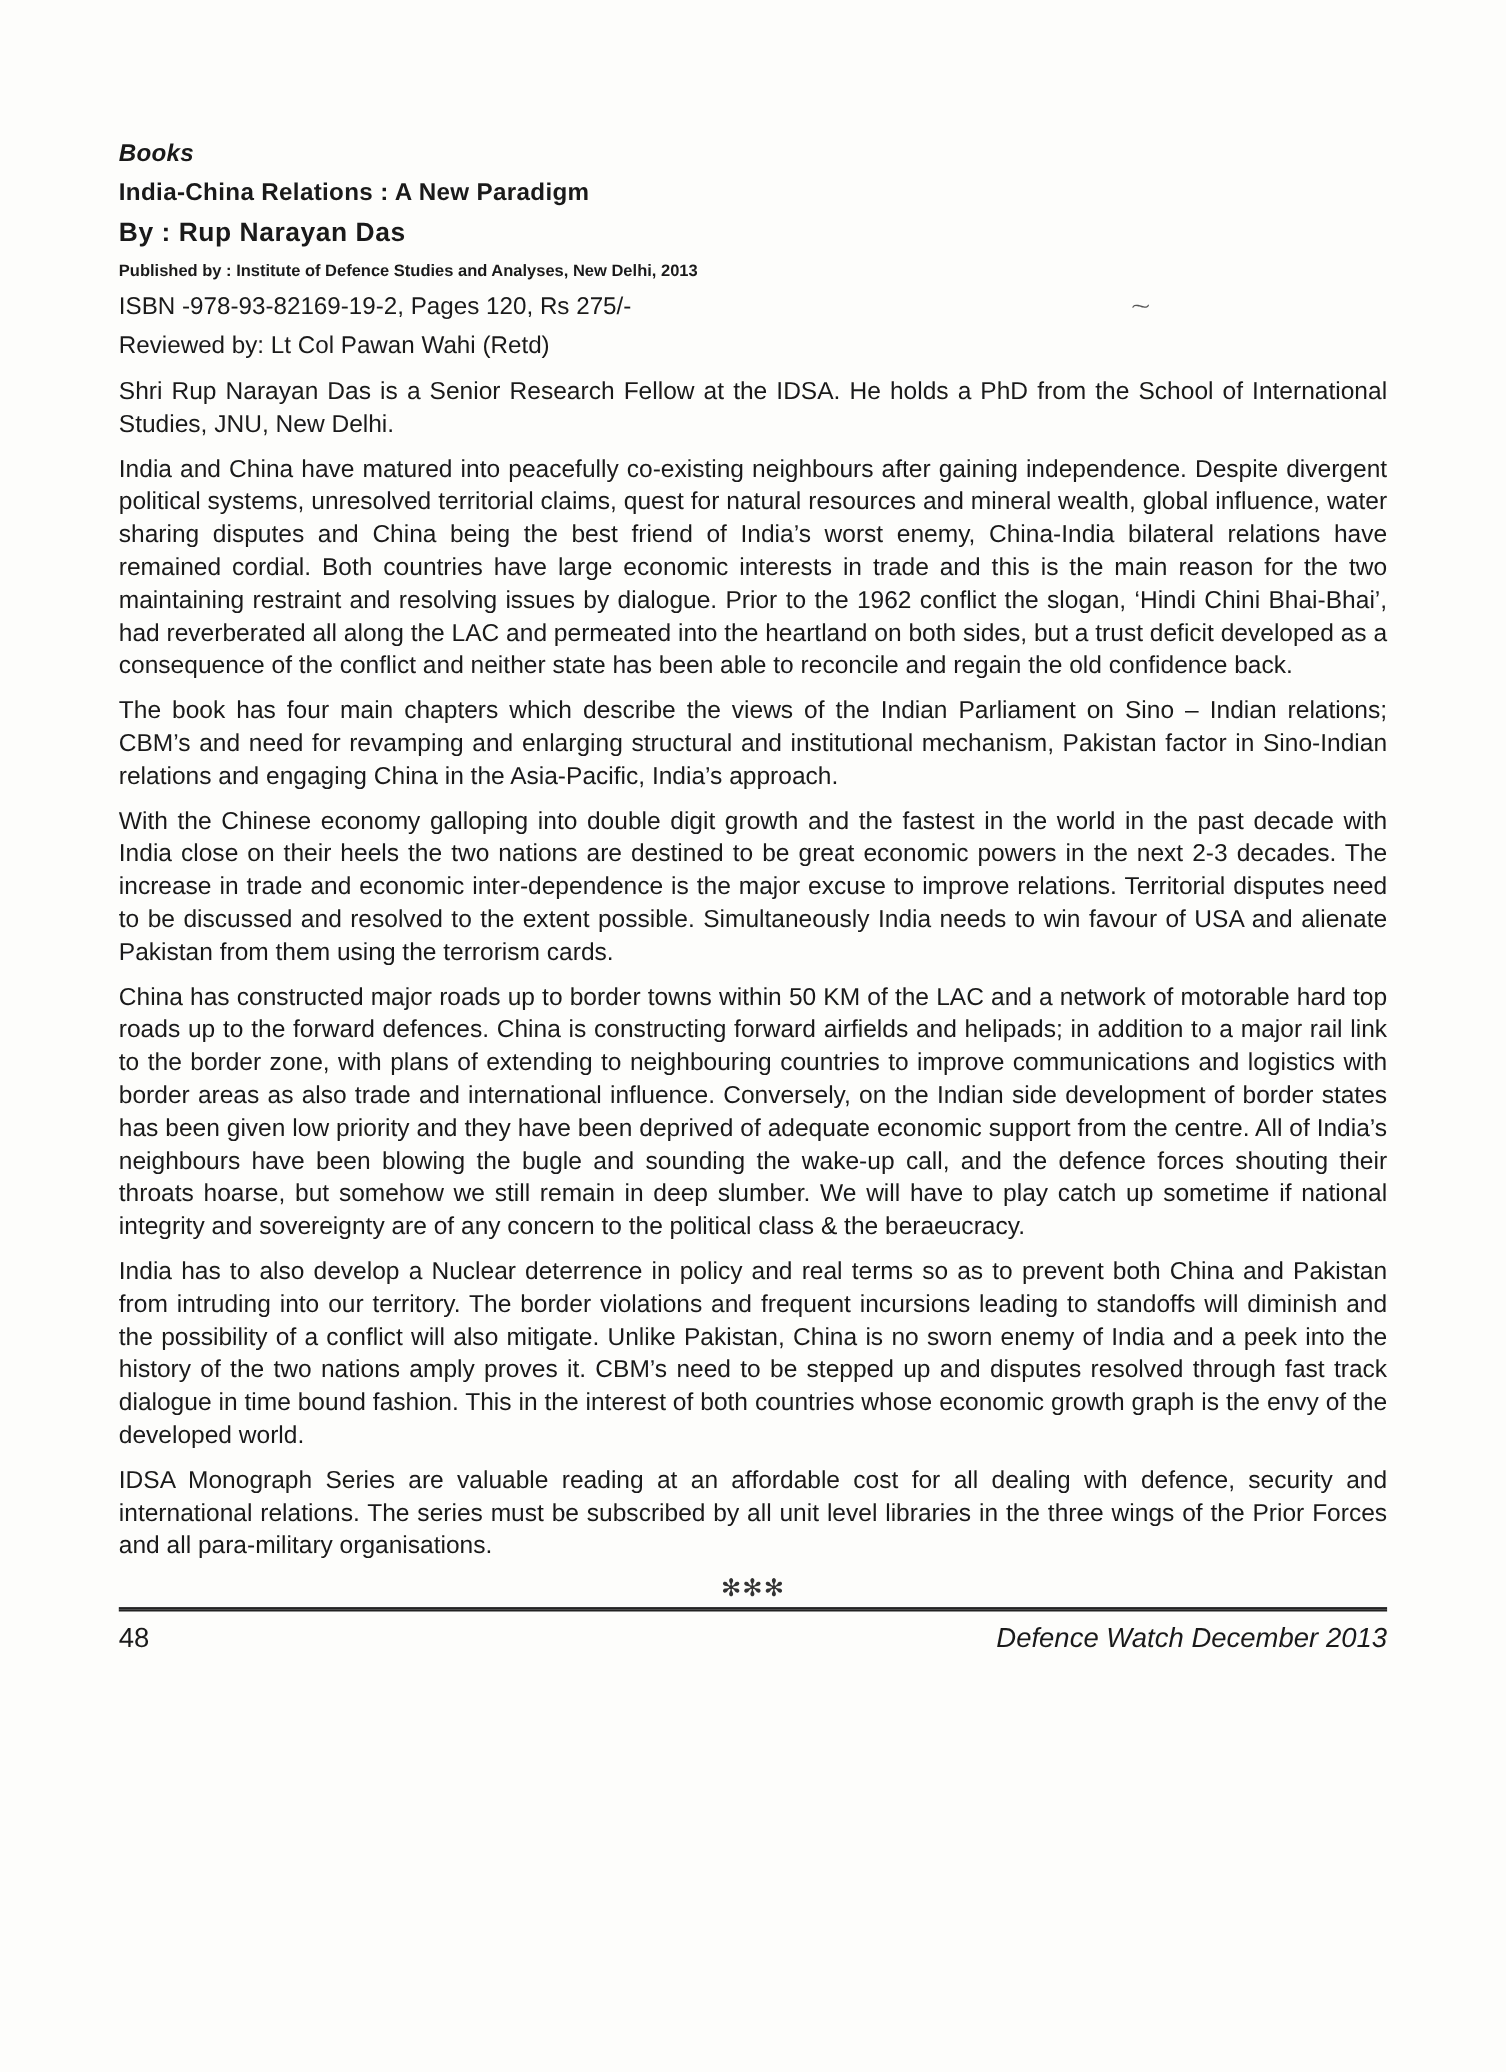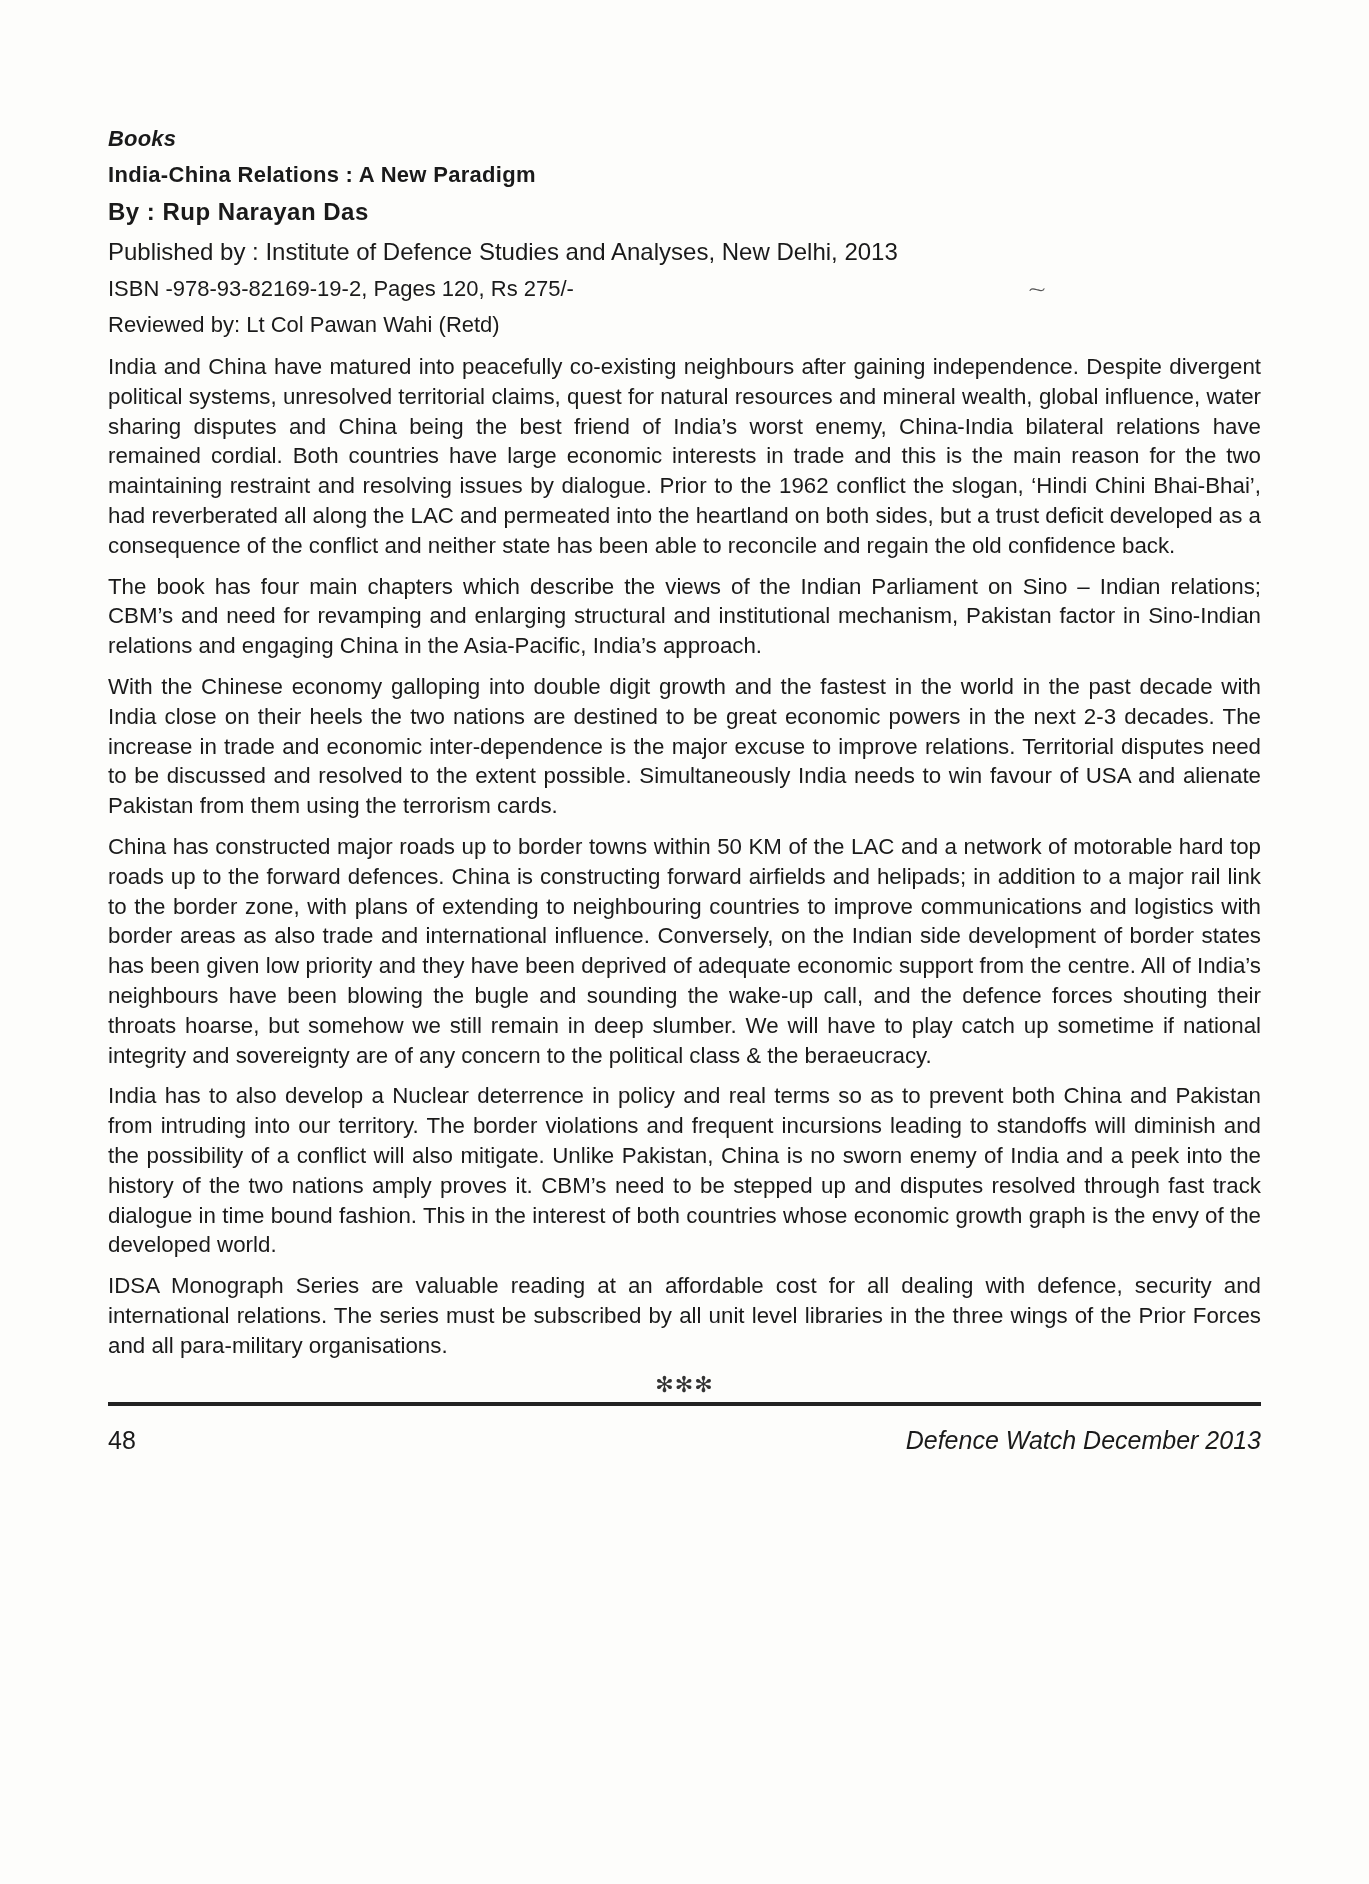--- a/index.html
+++ b/index.html
@@ -31,22 +31,22 @@
     margin: 0 0 10px 0;
     letter-spacing: 0.3px;
   }
   .author {
     font-weight: bold;
     font-size: 24px;
     margin: 0 0 12px 0;
     letter-spacing: 0.5px;
   }
   .publisher {
-    font-weight: normal;
-    font-size: 24px;
+    font-weight: bold;
+    font-size: 15px;
     margin: 0 0 10px 0;
   }
   .isbn {
     font-size: 22px;
     margin: 0 0 10px 0;
     position: relative;
   }
   .isbn .mark {
     position: absolute;
     left: 920px;
@@ -79,21 +79,21 @@
   }
   .bio {
     font-style: italic;
     font-size: 25px;
     margin: 6px 0 14px 0;
   }
   .footer {
     display: flex;
     justify-content: space-between;
     align-items: baseline;
-    margin-top: 20px;
+    margin-top: 10px;
     font-size: 25px;
     text-align: center;
   }
   .footer .page-num { font-style: normal; }
   .footer .pub { font-style: italic; }
 </style>
 </head>
 <body>
 
 <div class="page">
@@ -101,20 +101,21 @@
   <div class="title">India-China Relations : A New Paradigm</div>
   <div class="author">By : Rup Narayan Das</div>
   <div class="publisher">Published by : Institute of Defence Studies and Analyses, New Delhi, 2013</div>
   <div class="isbn">
     <span>ISBN -978-93-82169-19-2, Pages 120, Rs 275/-</span>
     <span class="mark">⁓</span>
   </div>
   <div class="reviewer">Reviewed by: Lt Col Pawan Wahi (Retd)</div>
 
   <div>
+    <p class="para">Shri Rup Narayan Das is a Senior Research Fellow at the IDSA. He holds a PhD from the School of International Studies, JNU, New Delhi.</p>
     <p class="para">India and China have matured into peacefully co-existing neighbours after gaining independence. Despite divergent political systems, unresolved territorial claims, quest for natural resources and mineral wealth, global influence, water sharing disputes and China being the best friend of India’s worst enemy, China-India bilateral relations have remained cordial. Both countries have large economic interests in trade and this is the main reason for the two maintaining restraint and resolving issues by dialogue. Prior to the 1962 conflict the slogan, ‘Hindi Chini Bhai-Bhai’, had reverberated all along the LAC and permeated into the heartland on both sides, but a trust deficit developed as a consequence of the conflict and neither state has been able to reconcile and regain the old confidence back.</p>
     <p class="para">The book has four main chapters which describe the views of the Indian Parliament on Sino – Indian relations; CBM’s and need for revamping and enlarging structural and institutional mechanism, Pakistan factor in Sino-Indian relations and engaging China in the Asia-Pacific, India’s approach.</p>
     <p class="para">With the Chinese economy galloping into double digit growth and the fastest in the world in the past decade with India close on their heels the two nations are destined to be great economic powers in the next 2-3 decades. The increase in trade and economic inter-dependence is the major excuse to improve relations. Territorial disputes need to be discussed and resolved to the extent possible. Simultaneously India needs to win favour of USA and alienate Pakistan from them using the terrorism cards.</p>
     <p class="para">China has constructed major roads up to border towns within 50 KM of the LAC and a network of motorable hard top roads up to the forward defences. China is constructing forward airfields and helipads; in addition to a major rail link to the border zone, with plans of extending to neighbouring countries to improve communications and logistics with border areas as also trade and international influence. Conversely, on the Indian side development of border states has been given low priority and they have been deprived of adequate economic support from the centre. All of India’s neighbours have been blowing the bugle and sounding the wake-up call, and the defence forces shouting their throats hoarse, but somehow we still remain in deep slumber. We will have to play catch up sometime if national integrity and sovereignty are of any concern to the political class &amp; the beraeucracy.</p>
     <p class="para">India has to also develop a Nuclear deterrence in policy and real terms so as to prevent both China and Pakistan from intruding into our territory. The border violations and frequent incursions leading to standoffs will diminish and the possibility of a conflict will also mitigate. Unlike Pakistan, China is no sworn enemy of India and a peek into the history of the two nations amply proves it. CBM’s need to be stepped up and disputes resolved through fast track dialogue in time bound fashion. This in the interest of both countries whose economic growth graph is the envy of the developed world.</p>
     <p class="para">IDSA Monograph Series are valuable reading at an affordable cost for all dealing with defence, security and international relations. The series must be subscribed by all unit level libraries in the three wings of the Prior Forces and all para-military organisations.</p>
   </div>
 
   <div class="stars">✻✻✻</div>
   <hr class="rule">

